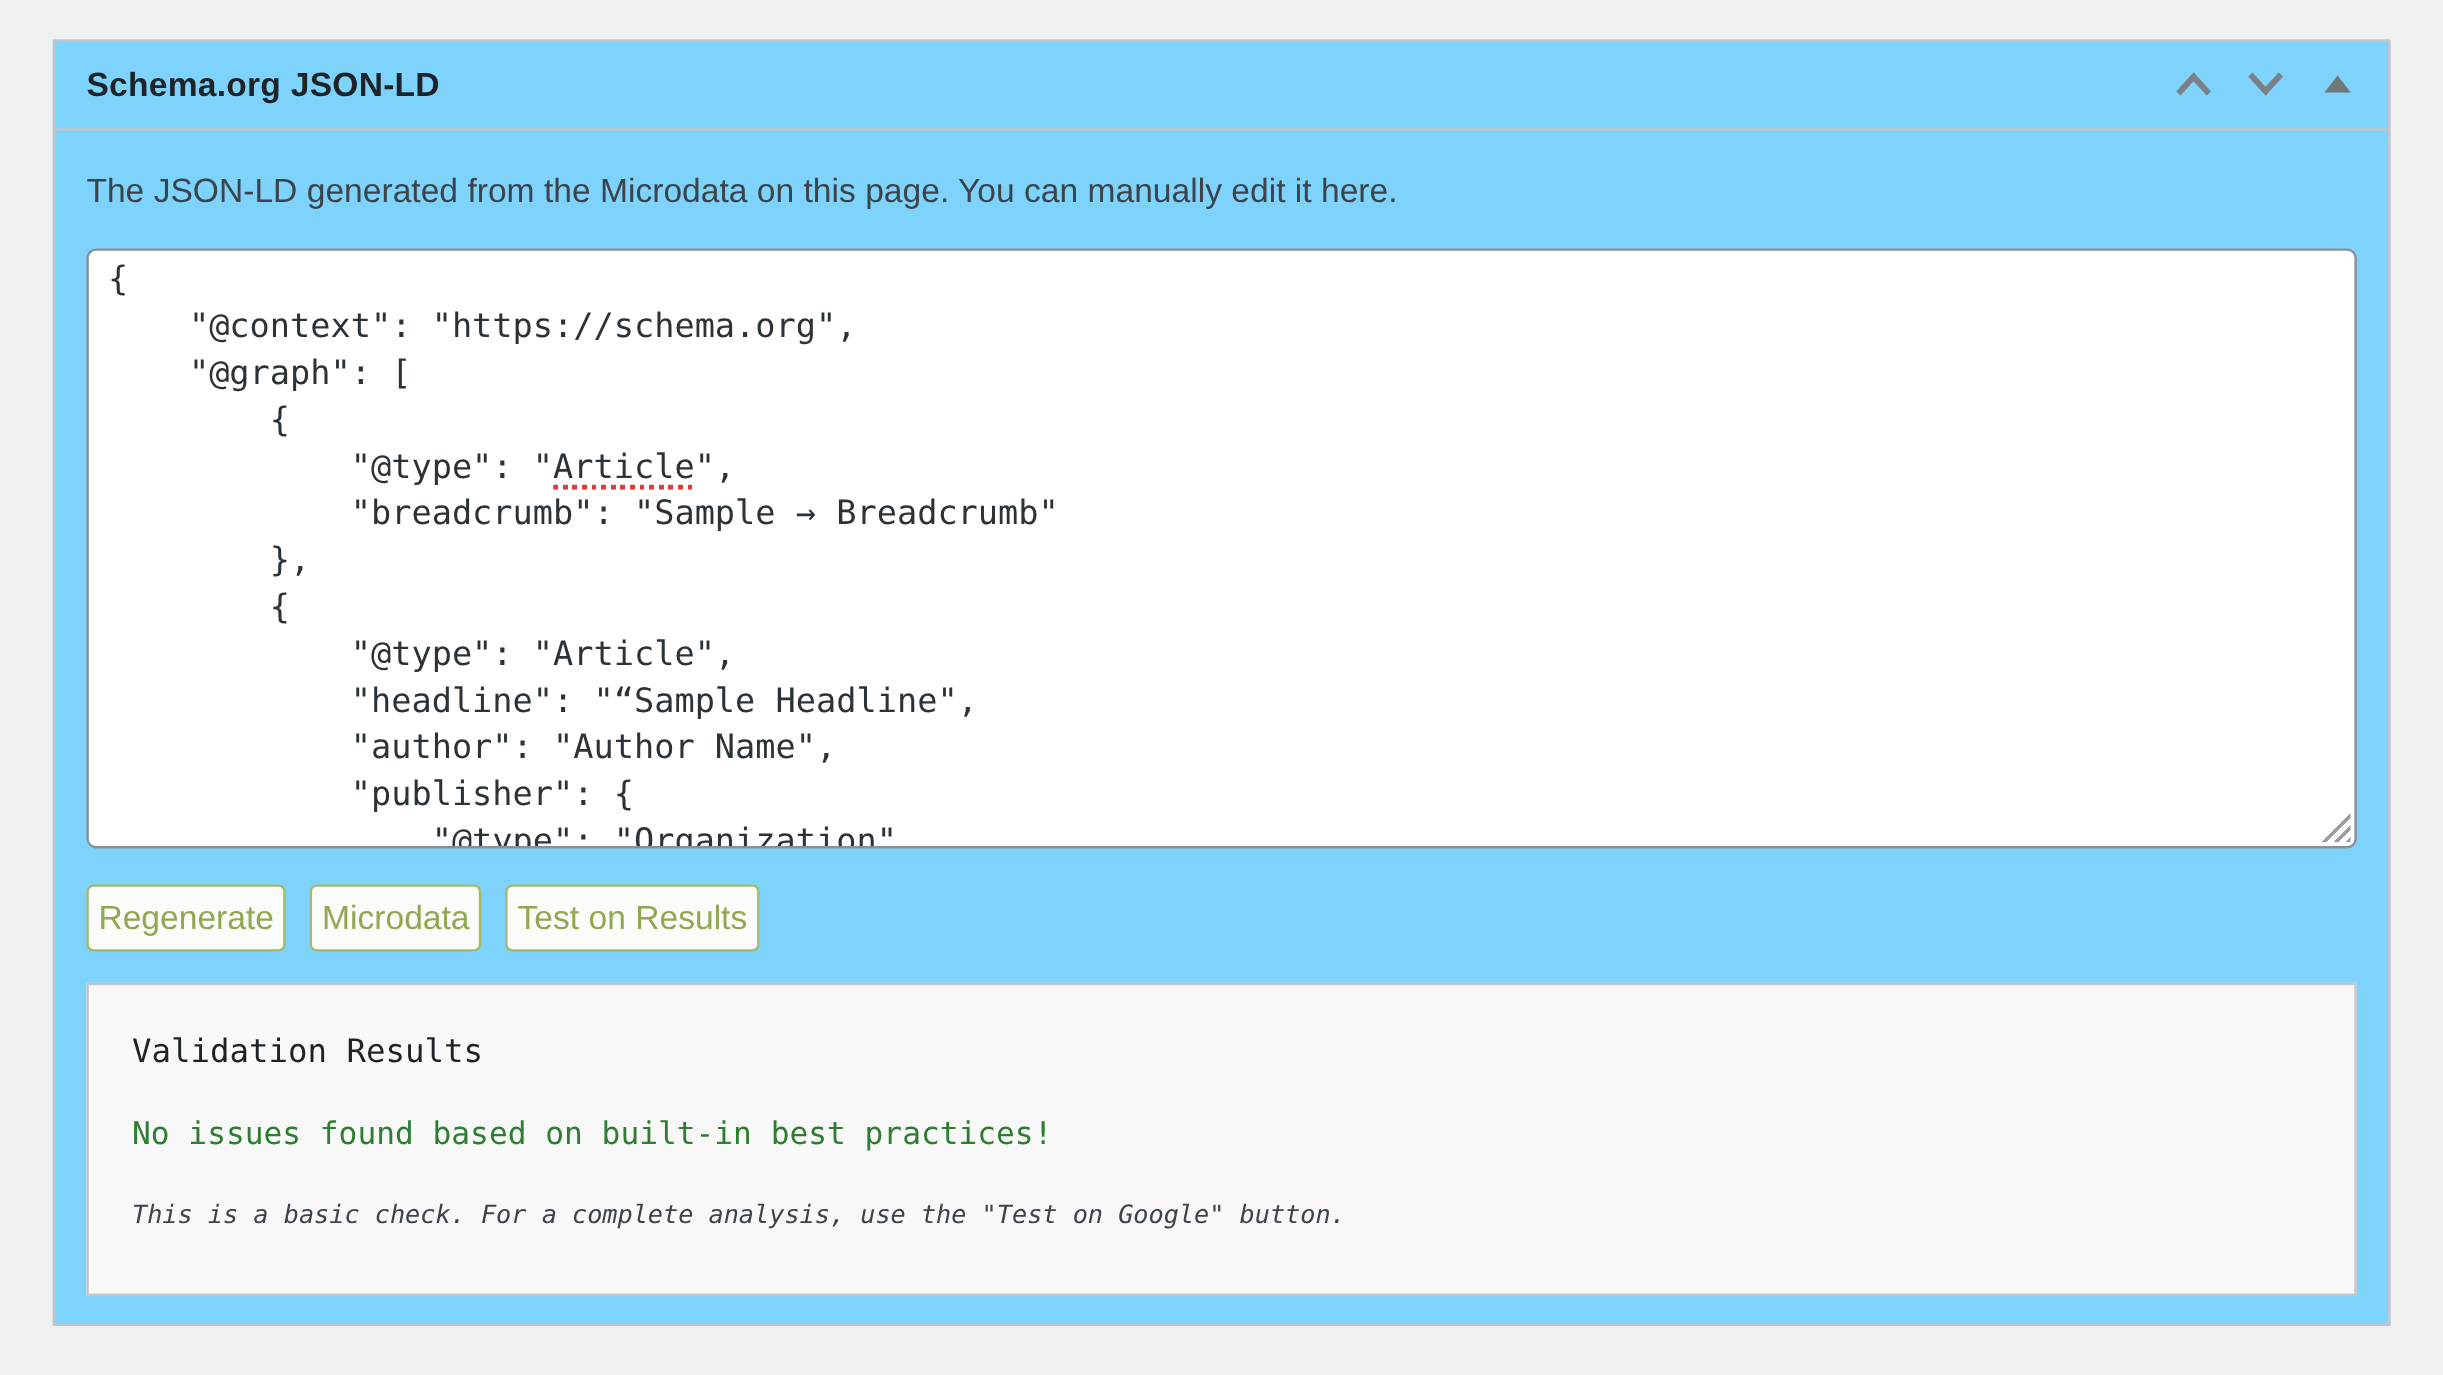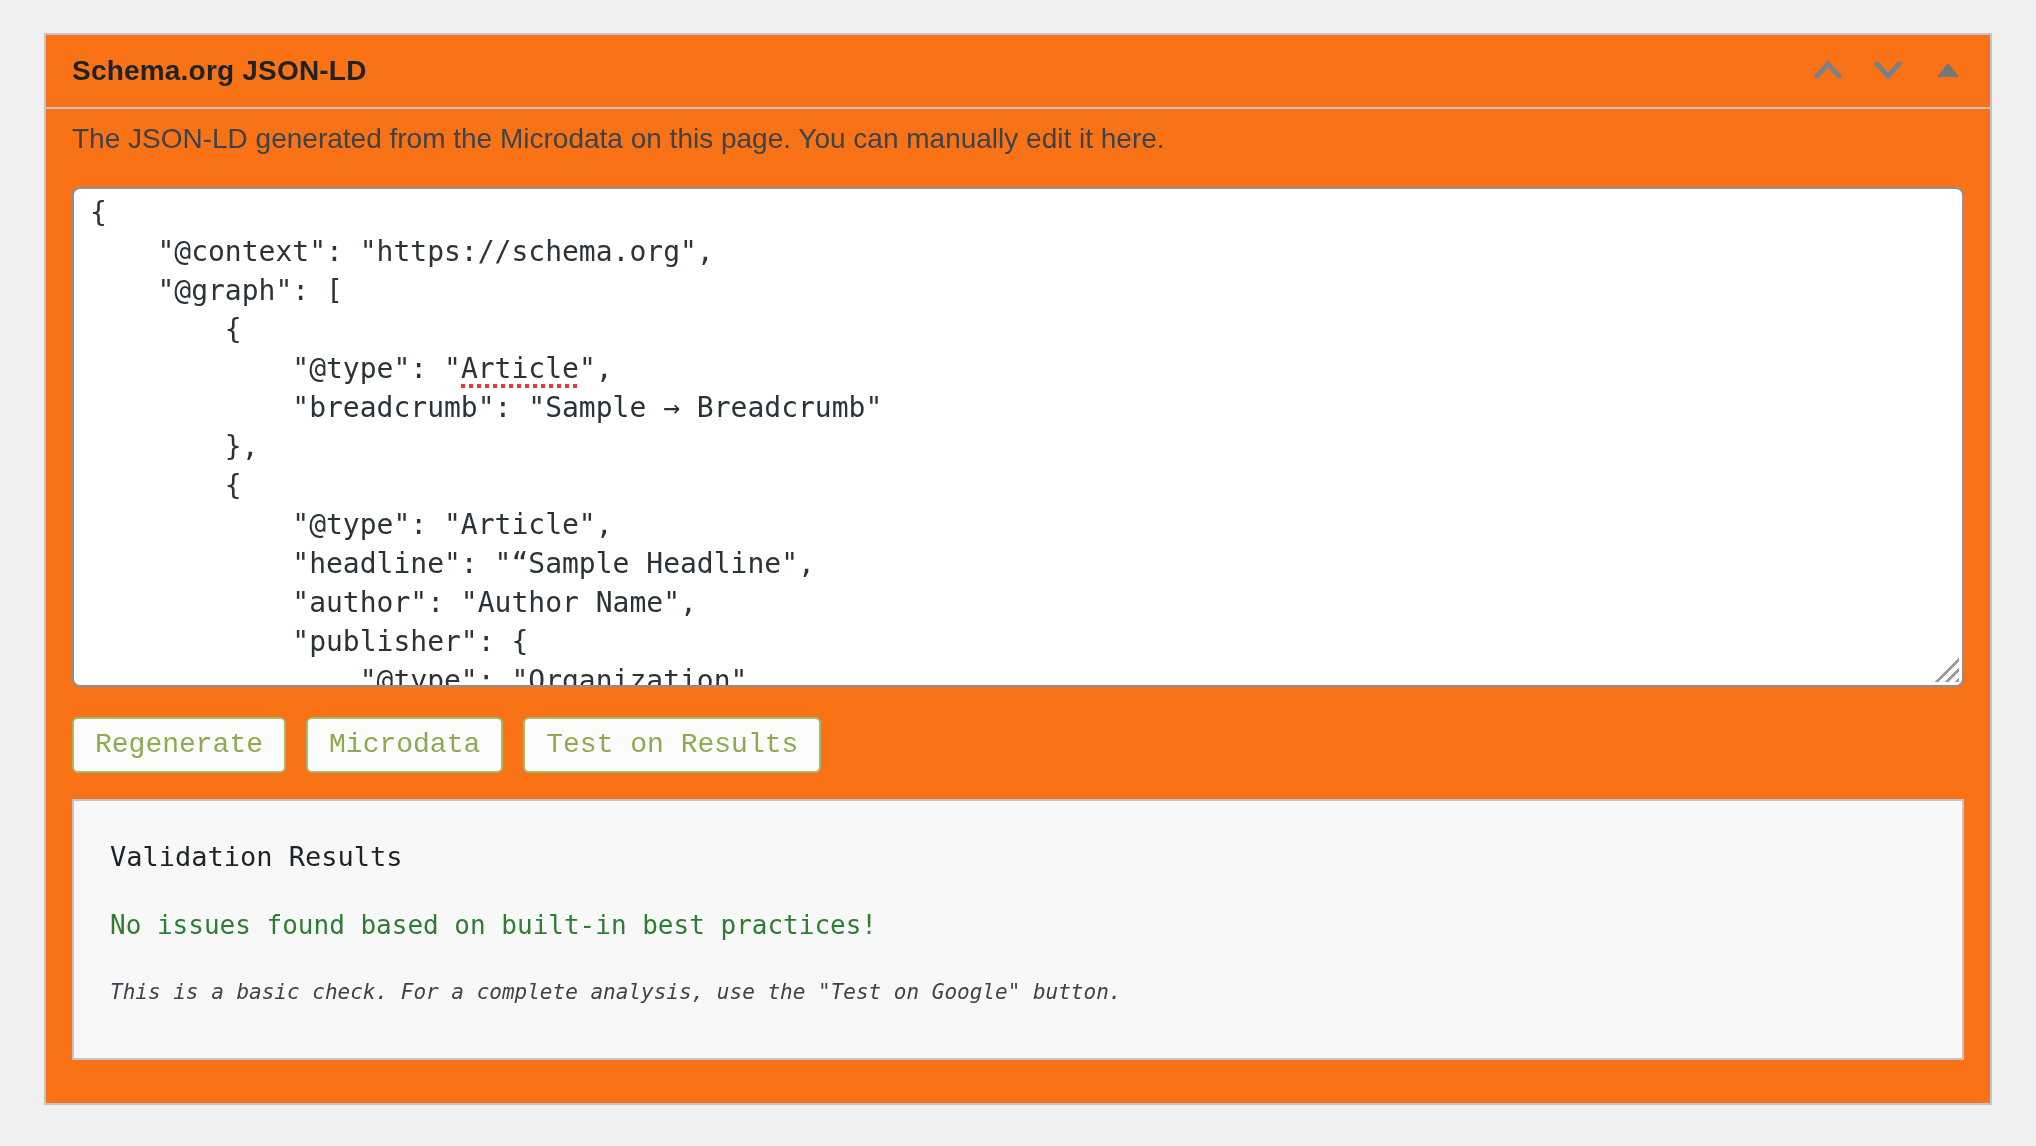--- a/index.html
+++ b/index.html
@@ -6,21 +6,21 @@
   html, body {
     width: 2036px; height: 1146px;
     background: #f0f0f1;
     font-family: "Liberation Sans", sans-serif;
     overflow: hidden;
     position: relative;
   }
   .postbox {
     position: absolute;
     left: 44px; top: 33px; right: 44px; bottom: 41px;
-    background: #f97316;
+    background: #7dd3fc;
     border: 2px solid #c3c4c7;
   }
   .postbox-header {
     display: flex;
     align-items: center;
     justify-content: space-between;
     height: 74px;
     padding: 0 24px 0 26px;
     border-bottom: 2px solid #c3c4c7;
   }
@@ -42,21 +42,21 @@
     display: flex;
     align-items: center;
     justify-content: center;
     width: 36px; height: 36px;
     padding: 0;
   }
   .inside { padding: 0 26px 26px 26px; }
   .description {
     font-size: 28px;
     color: #3c434a;
-    margin: 14px 0 32px 0;
+    margin: 34px 0 32px 0;
   }
   .json-editor {
     position: relative;
     width: 100%;
     height: 500px;
     background: #ffffff;
     border: 2px solid #8c8f94;
     border-radius: 8px;
     padding: 4px 16px;
     overflow: hidden;
@@ -83,28 +83,28 @@
     background: repeating-linear-gradient(135deg, transparent 0 4px, #9a9da2 4px 7px);
     clip-path: polygon(100% 0, 100% 100%, 0 100%);
     cursor: nwse-resize;
   }
   .button-row {
     display: flex;
     gap: 20px;
     margin-top: 30px;
   }
   .button {
-    font-family: Liberation Mono, monospace;
+    font-family: Liberation Sans, sans-serif;
     font-size: 28px;
     line-height: 38px;
     color: #90a852;
     background: #fbfbf9;
     border: 2px solid #a5b96b;
     border-radius: 6px;
-    padding: 7px 21px;
+    padding: 7px 8px;
     cursor: pointer;
   }
   .validation-box {
     margin-top: 26px;
     background: #f8f8f8;
     border: 2px solid #c3c4c7;
     padding: 40px 36px 54px 36px;
     font-family: "DejaVu Sans Mono", "Liberation Mono", monospace;
   }
   .validation-heading {

